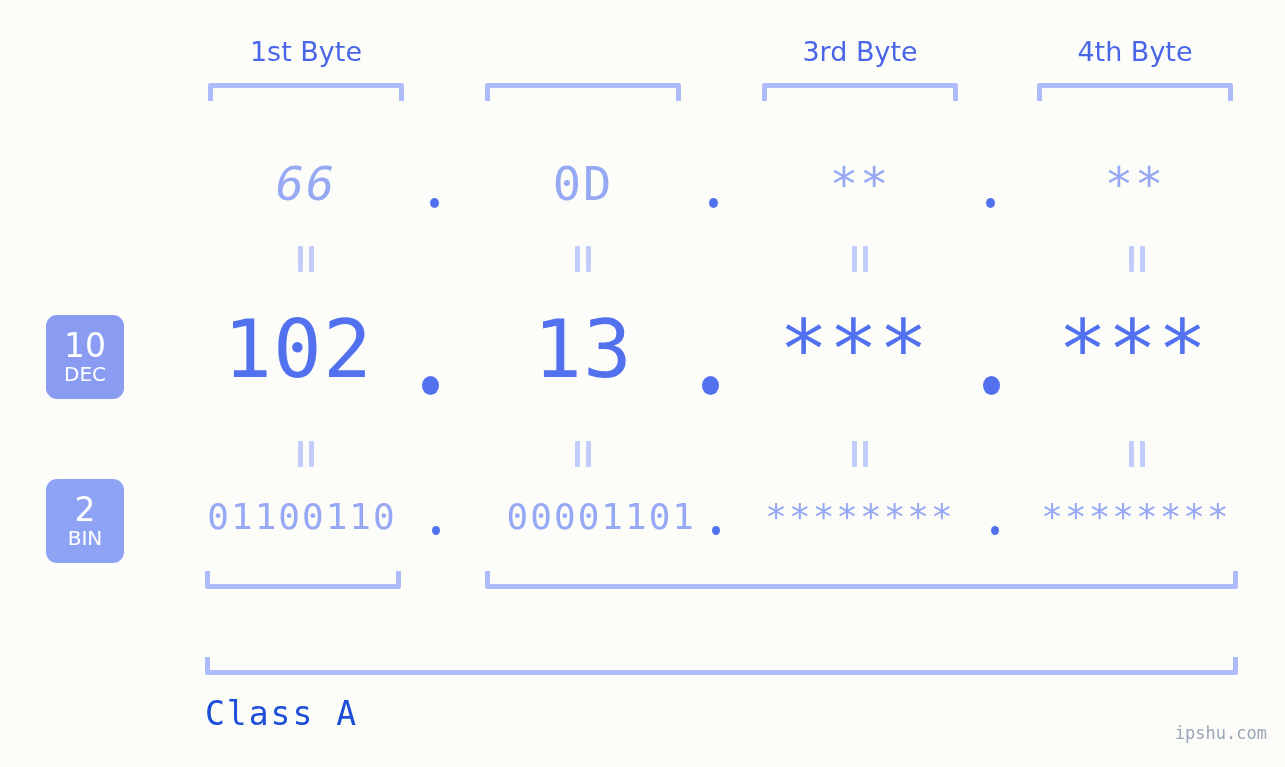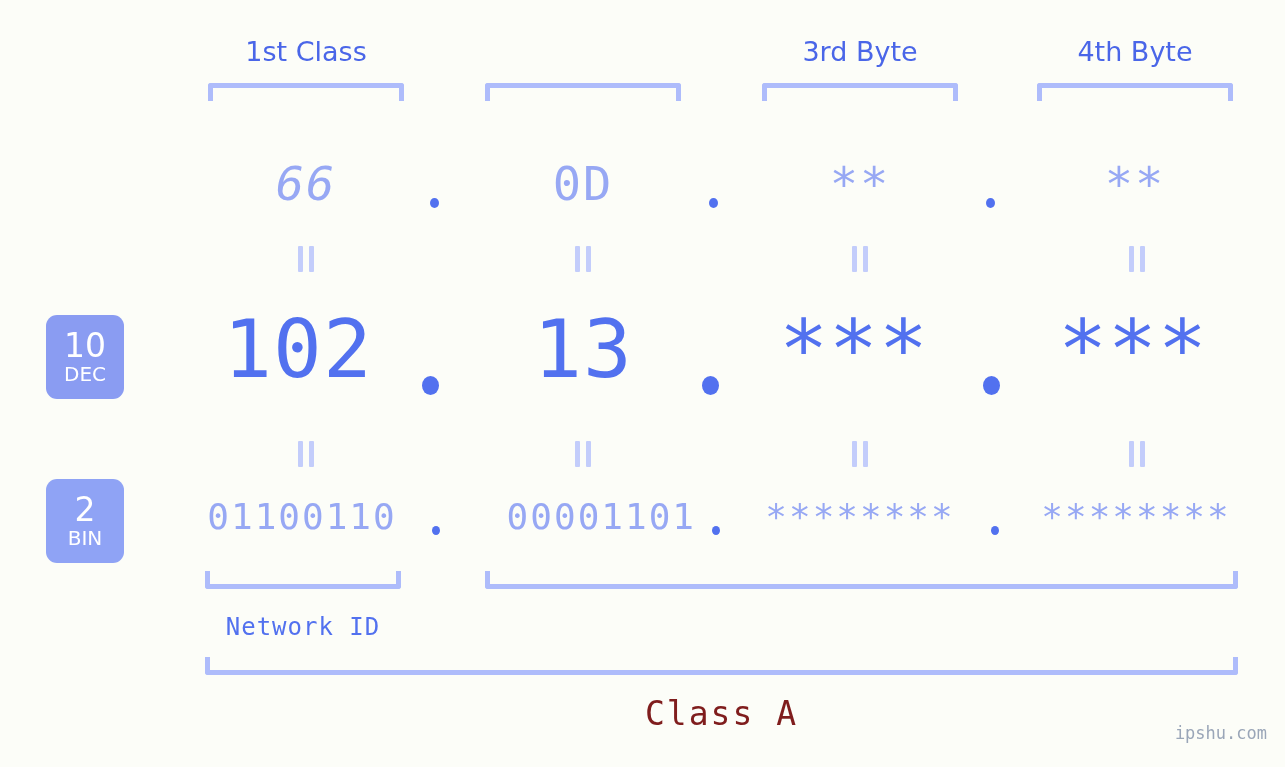--- a/index.html
+++ b/index.html
@@ -151,45 +151,45 @@
     position: absolute;
     text-align: center;
     font-family: "DejaVu Sans Mono", monospace;
     font-size: 24px;
     color: #5271ef;
     letter-spacing: 1px;
     white-space: nowrap;
   }
   .class-label {
     position: absolute;
-    text-align: center;
+    text-align: left;
     font-family: "DejaVu Sans Mono", monospace;
     font-size: 33px;
-    color: #7f1d1d;
+    color: #1d4ed8;
     letter-spacing: 2px;
     white-space: nowrap;
   }
 
   
   .watermark {
     position: absolute;
     right: 18px;
     bottom: 24px;
     font-family: "DejaVu Sans Mono", monospace;
     font-size: 17px;
     color: #9aa6b8;
     letter-spacing: 0px;
   }
 </style>
 </head>
 <body>
 
 <div class="stage">
 
-  <div class="byte-label" style="left:208px; width:196px;">1st Class</div>
+  <div class="byte-label" style="left:208px; width:196px;">1st Byte</div>
   <div class="byte-label" style="left:762px; width:196px;">3rd Byte</div>
   <div class="byte-label" style="left:1037px; width:196px;">4th Byte</div>
 
   <div class="bracket-top" style="left:208px; top:83px; width:196px;"></div>
   <div class="bracket-top" style="left:485px; top:83px; width:196px;"></div>
   <div class="bracket-top" style="left:762px; top:83px; width:196px;"></div>
   <div class="bracket-top" style="left:1037px; top:83px; width:196px;"></div>
 
   <div class="base-badge" id="badge-dec">
     <span class="num">10</span>
@@ -260,20 +260,19 @@
     <div class="cell" style="left:762px; width:196px;">********</div>
     <div class="cell" style="left:1038px; width:196px;">********</div>
     <div class="dot bin" style="left:432px;"></div>
     <div class="dot bin" style="left:712px;"></div>
     <div class="dot bin" style="left:991px;"></div>
   </div>
 
   <div class="bracket-bottom" style="left:205px; top:571px; width:196px;"></div>
   <div class="bracket-bottom" style="left:485px; top:571px; width:753px;"></div>
 
-  <div class="id-label" style="left:205px; top:613px; width:196px;">Network ID</div>
 
   <div class="bracket-bottom" style="left:205px; top:657px; width:1033px;"></div>
   <div class="class-label" style="left:205px; top:694px; width:1033px;">Class A</div>
 
   <div class="watermark">ipshu.com</div>
 
 </div>
 
 </body></html>

